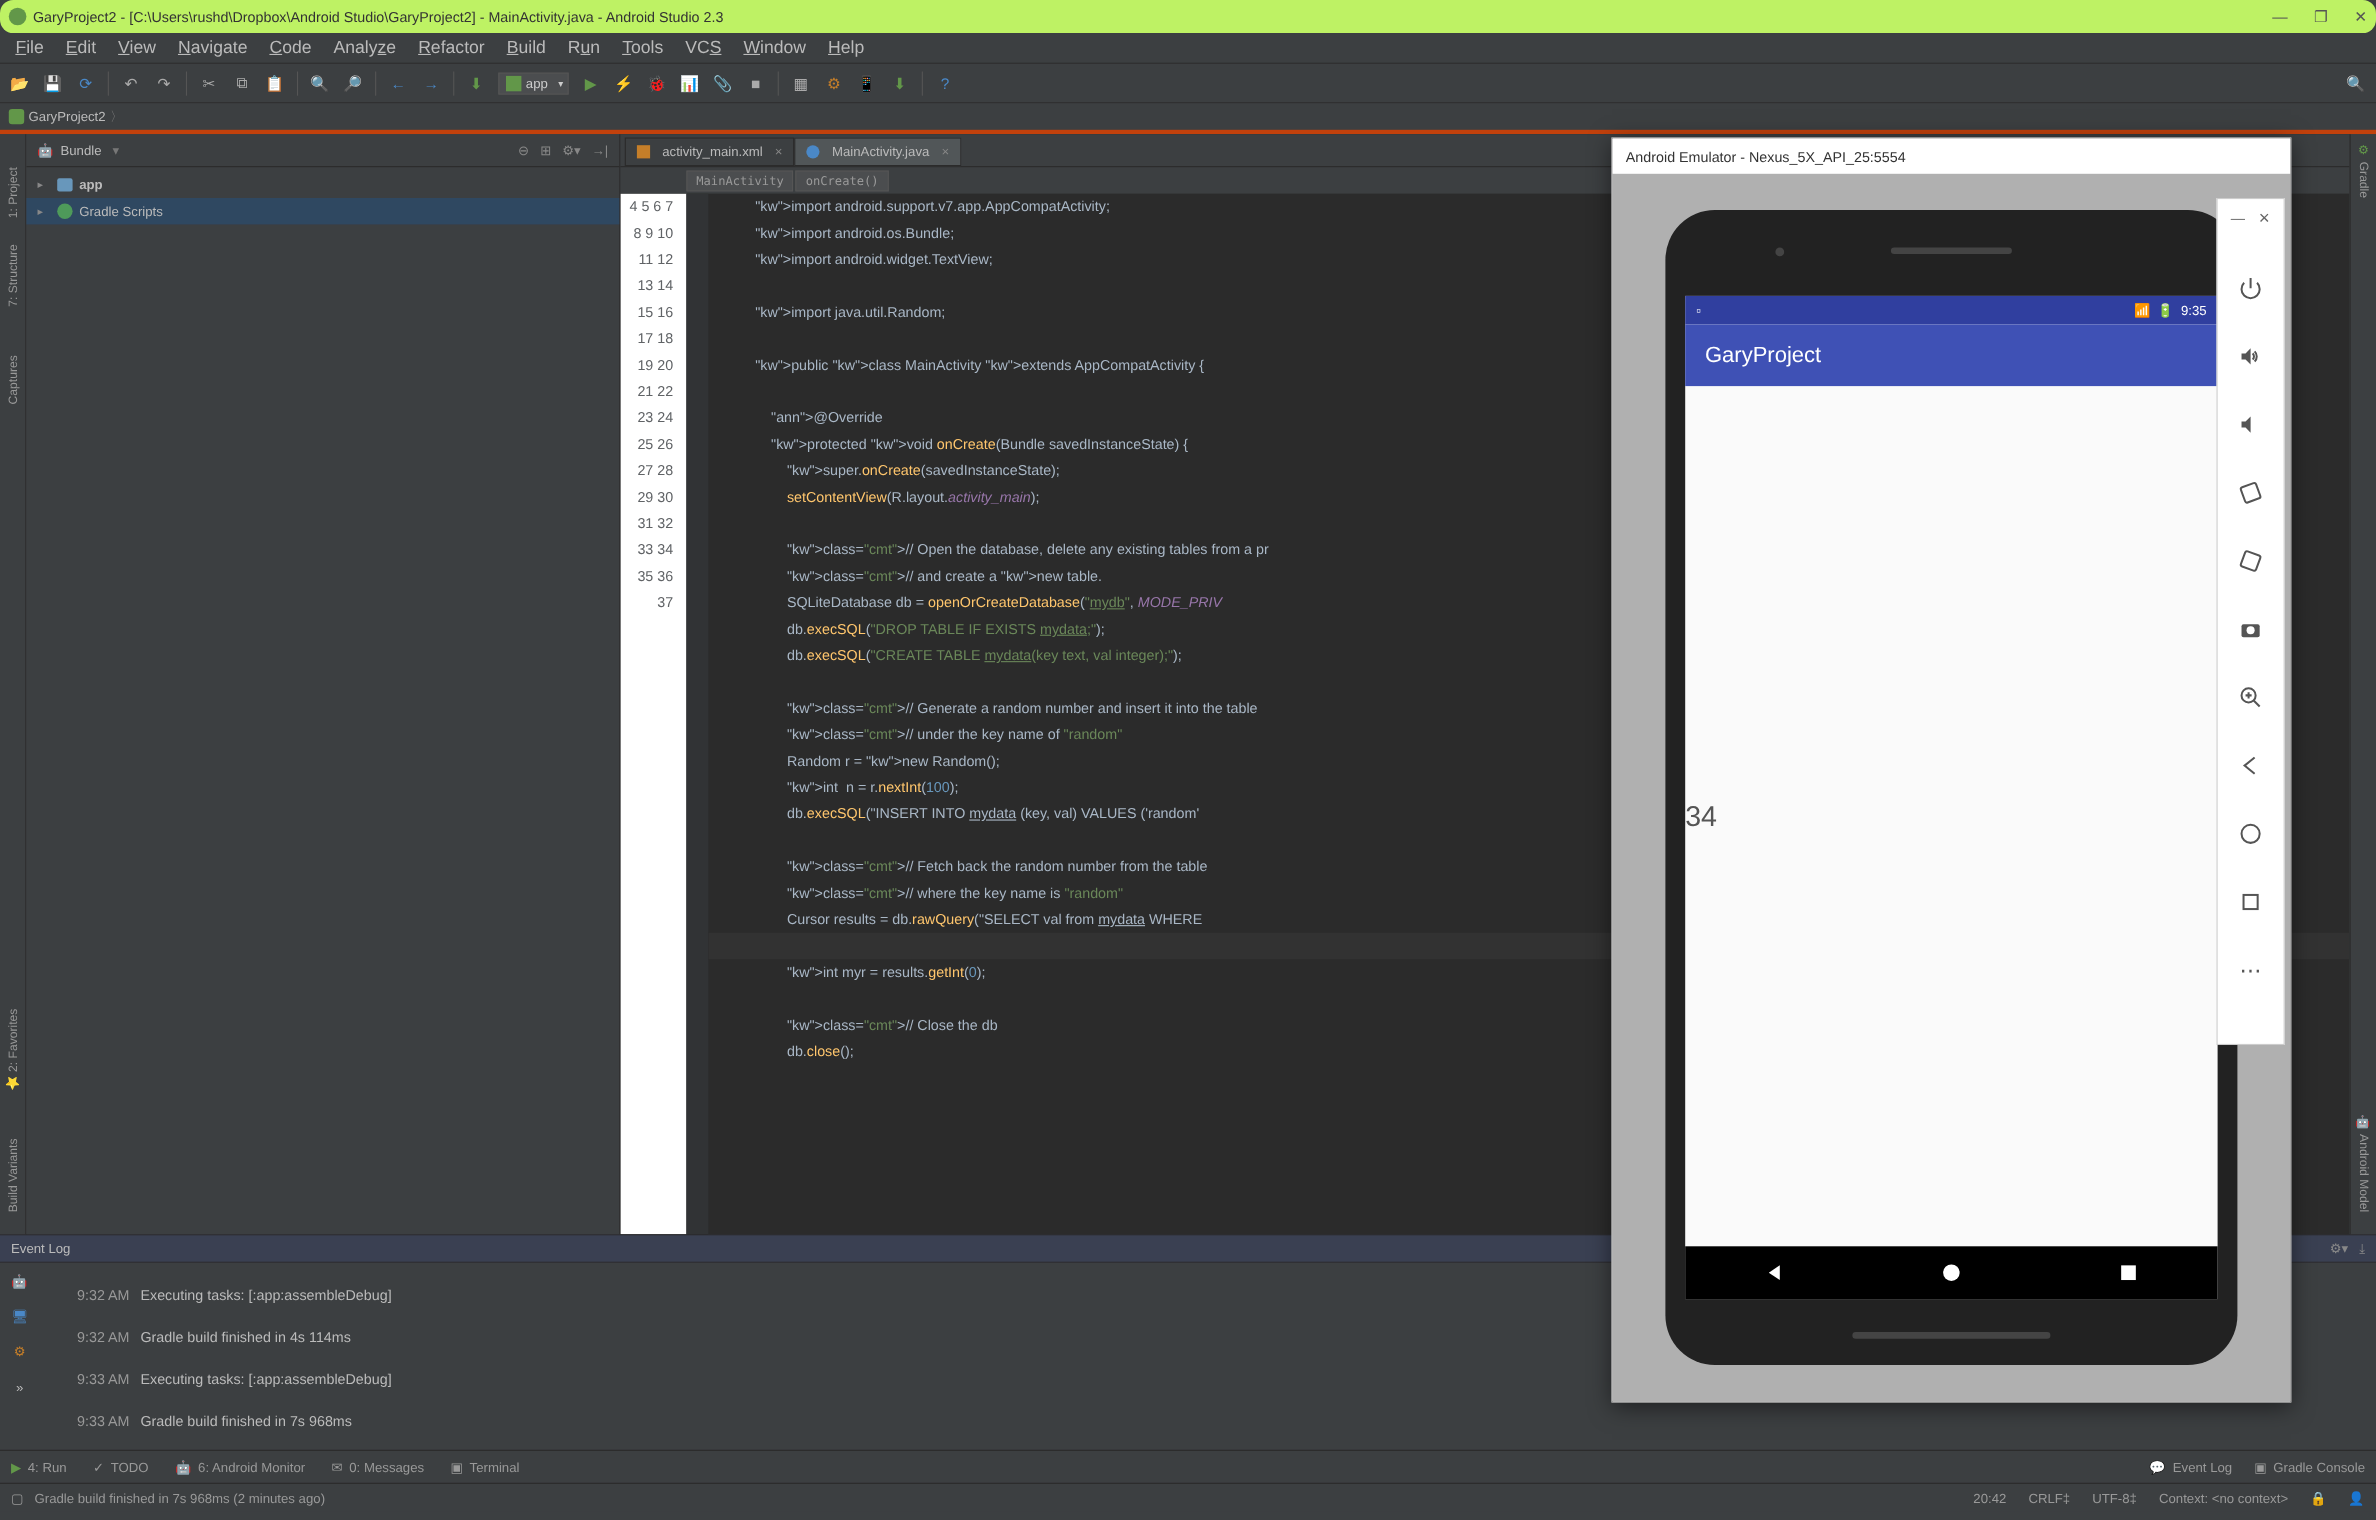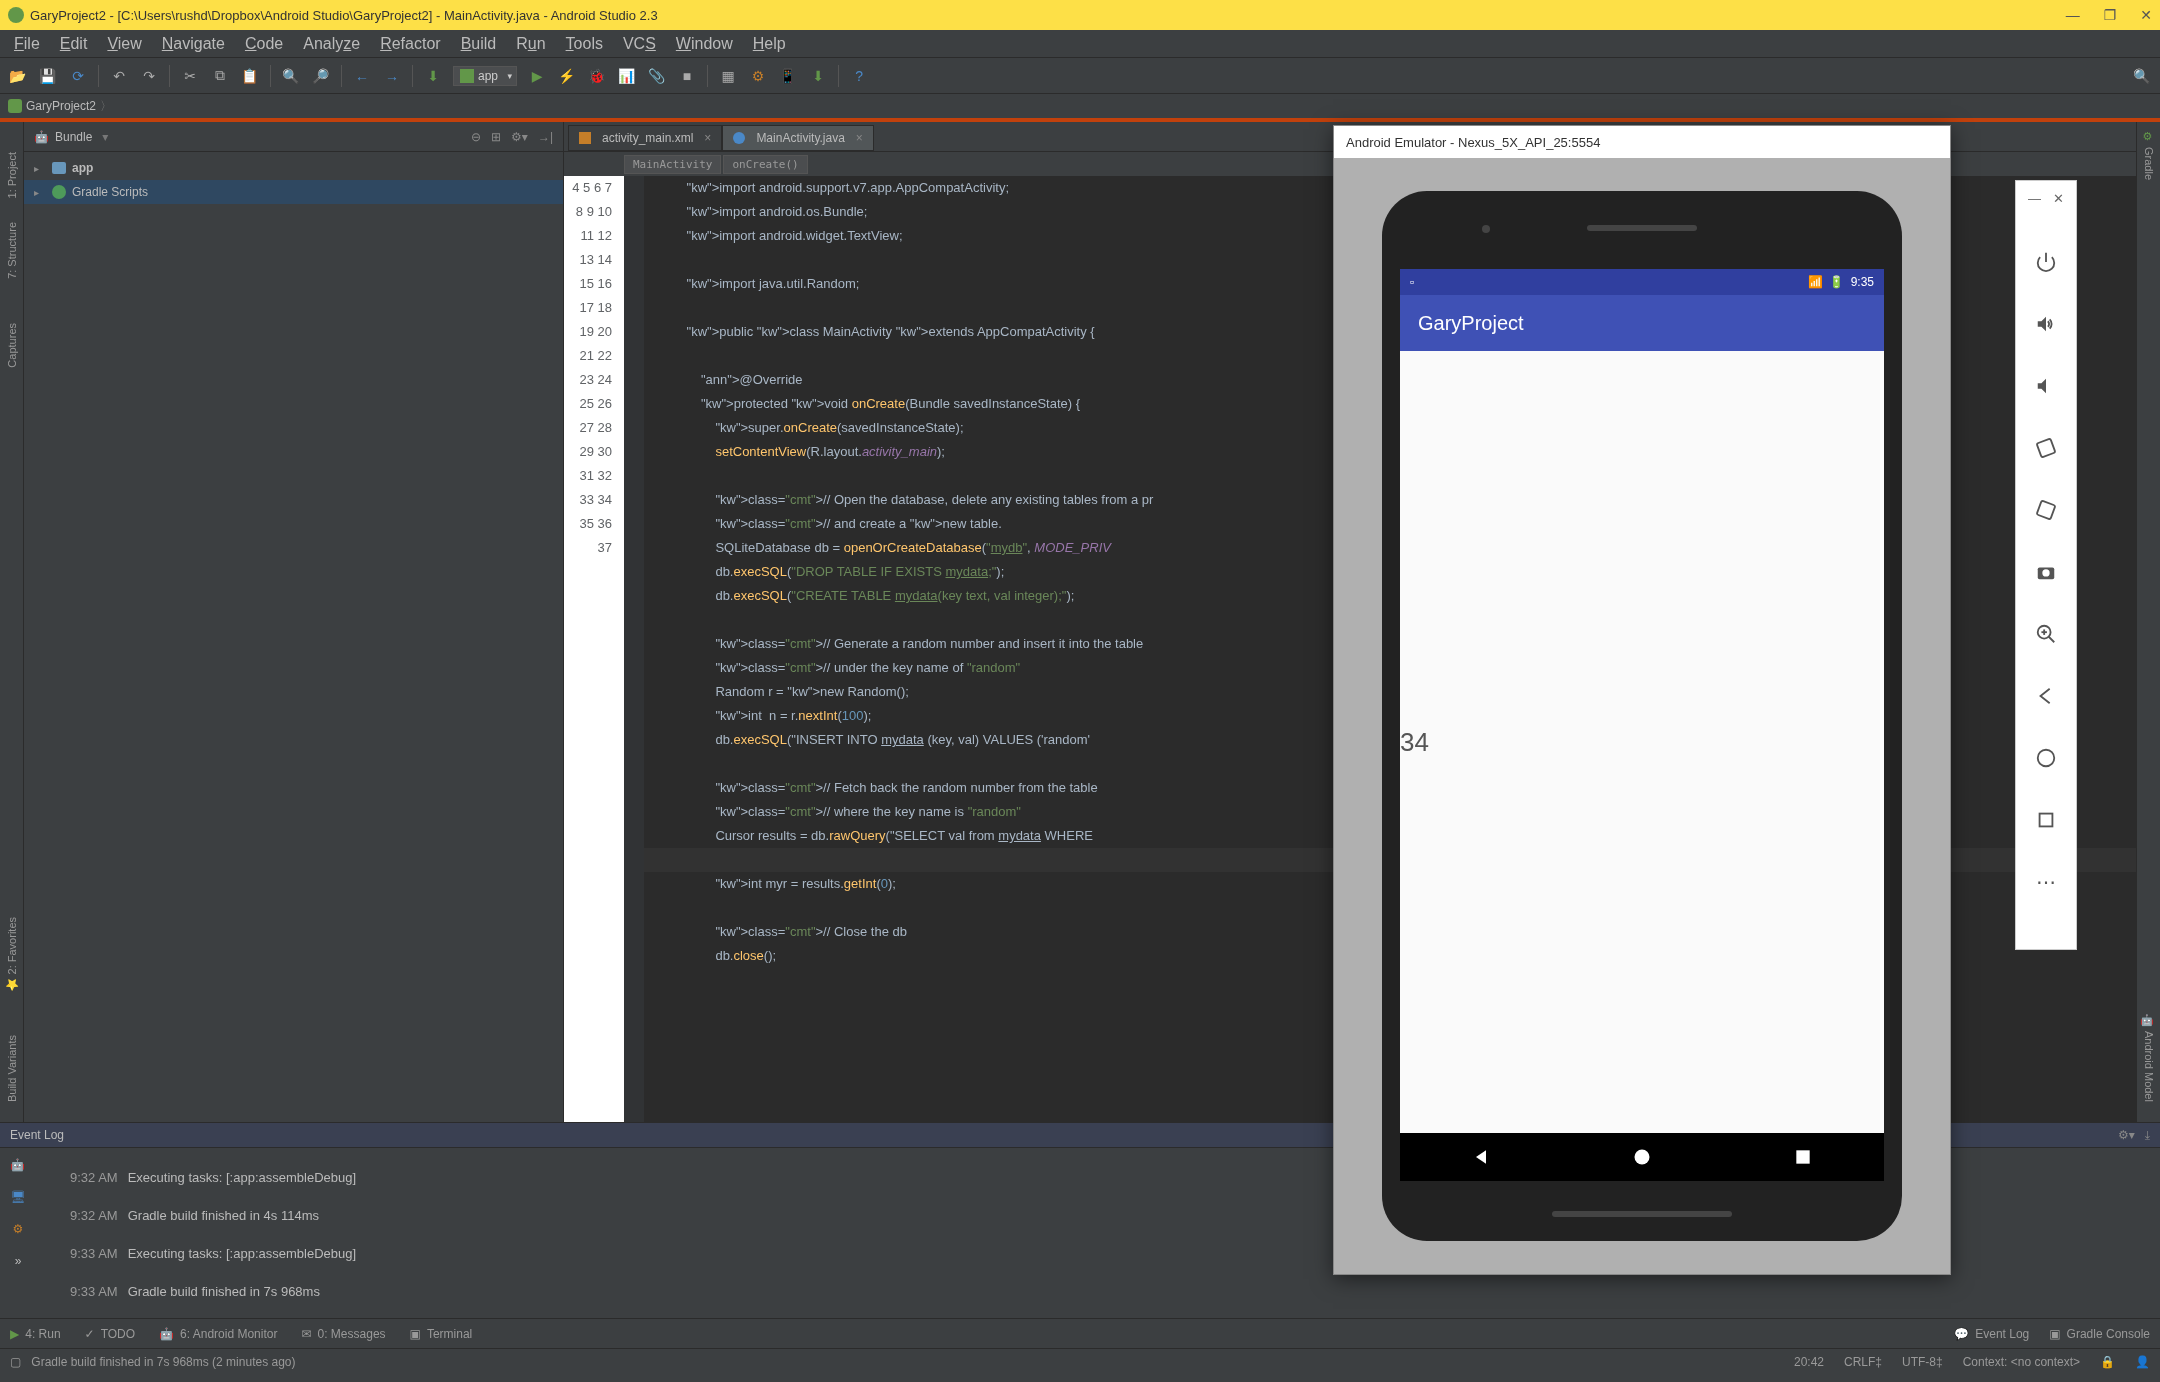--- a/index.html
+++ b/index.html
@@ -1,18 +1,18 @@
 <!DOCTYPE html>
 <html><head>
 <meta charset="utf-8">
 <style>
 * { margin: 0; padding: 0; box-sizing: border-box; font-family: "Segoe UI", Arial, sans-serif; }
 body { background: #3c3f41; color: #bbbbbb; font-size: 12px; overflow: hidden; width: 2160px; height: 1382px; position: relative; }
 
-.title-bar { height: 30px; background: #fde047; color: #333; display: flex; align-items: center; padding: 0 8px; font-size: 13px; }
+.title-bar { height: 30px; background: #bef264; color: #333; display: flex; align-items: center; padding: 0 8px; font-size: 13px; border-radius: 12px; }
 .title-bar .title-icon { width: 16px; height: 16px; background: #629749; border-radius: 50%; margin-right: 6px; }
 .title-bar .win-controls { margin-left: auto; display: flex; gap: 24px; color: #555; font-size: 14px; }
 
 .menu-bar { height: 28px; background: #3c3f41; display: flex; align-items: center; padding: 0 6px; gap: 4px; border-bottom: 1px solid #2b2b2b; }
 .menu-bar span { padding: 4px 8px; font-size: 16px; }
 .menu-bar span u { text-decoration: underline; }
 
 .toolbar { height: 36px; background: #3c3f41; display: flex; align-items: center; padding: 0 8px; gap: 10px; border-bottom: 1px solid #2b2b2b; }
 .toolbar .tb-icon { width: 20px; height: 20px; display: inline-flex; align-items: center; justify-content: center; color: #aaa; font-size: 14px; }
 .toolbar .sep { width: 1px; height: 22px; background: #555; }
@@ -71,21 +71,21 @@
 .event-row .time { color: #999; }
 
 .bottom-tabs { height: 30px; background: #3c3f41; border-top: 1px solid #2b2b2b; display: flex; align-items: center; padding: 0 10px; gap: 24px; }
 .bottom-tabs .btab { display: flex; align-items: center; gap: 6px; font-size: 12px; color: #999; }
 .bottom-tabs .right { margin-left: auto; display: flex; gap: 20px; }
 
 .status-bar { height: 26px; background: #3c3f41; border-top: 1px solid #2b2b2b; display: flex; align-items: center; padding: 0 10px; font-size: 12px; color: #999; }
 .status-bar .right { margin-left: auto; display: flex; gap: 20px; align-items: center; }
 
 
-.emulator { position: absolute; left: 1333px; top: 125px; width: 618px; height: 1150px; background: #fff; border: 1px solid #888; box-shadow: 0 4px 20px rgba(0,0,0,0.5); }
+.emulator { position: absolute; left: 1465px; top: 125px; width: 618px; height: 1150px; background: #fff; border: 1px solid #888; box-shadow: 0 4px 20px rgba(0,0,0,0.5); }
 .emu-title { height: 32px; display: flex; align-items: center; padding: 0 12px; font-size: 13px; color: #333; background: #fff; }
 .emu-body { height: calc(100% - 32px); background: #b0b0b0; display: flex; align-items: center; justify-content: center; }
 .phone { width: 520px; height: 1050px; background: #222; border-radius: 45px; padding: 78px 18px 60px 18px; position: relative; }
 .phone-speaker { position: absolute; top: 34px; left: 50%; transform: translateX(-50%); width: 110px; height: 6px; background: #444; border-radius: 3px; }
 .phone-dot { position: absolute; top: 34px; left: 100px; width: 8px; height: 8px; background: #444; border-radius: 50%; }
 .phone-bottom { position: absolute; bottom: 24px; left: 50%; transform: translateX(-50%); width: 180px; height: 6px; background: #444; border-radius: 3px; }
 .screen { width: 100%; height: 100%; background: #fafafa; display: flex; flex-direction: column; }
 .status-strip { height: 26px; background: #303f9f; color: #fff; display: flex; align-items: center; padding: 0 10px; gap: 6px; font-size: 12px; }
 .status-strip .r { margin-left: auto; display: flex; gap: 6px; align-items: center; }
 .app-bar { height: 56px; background: #3f51b5; color: #fff; display: flex; align-items: center; padding: 0 18px; font-size: 20px; font-weight: 500; }

